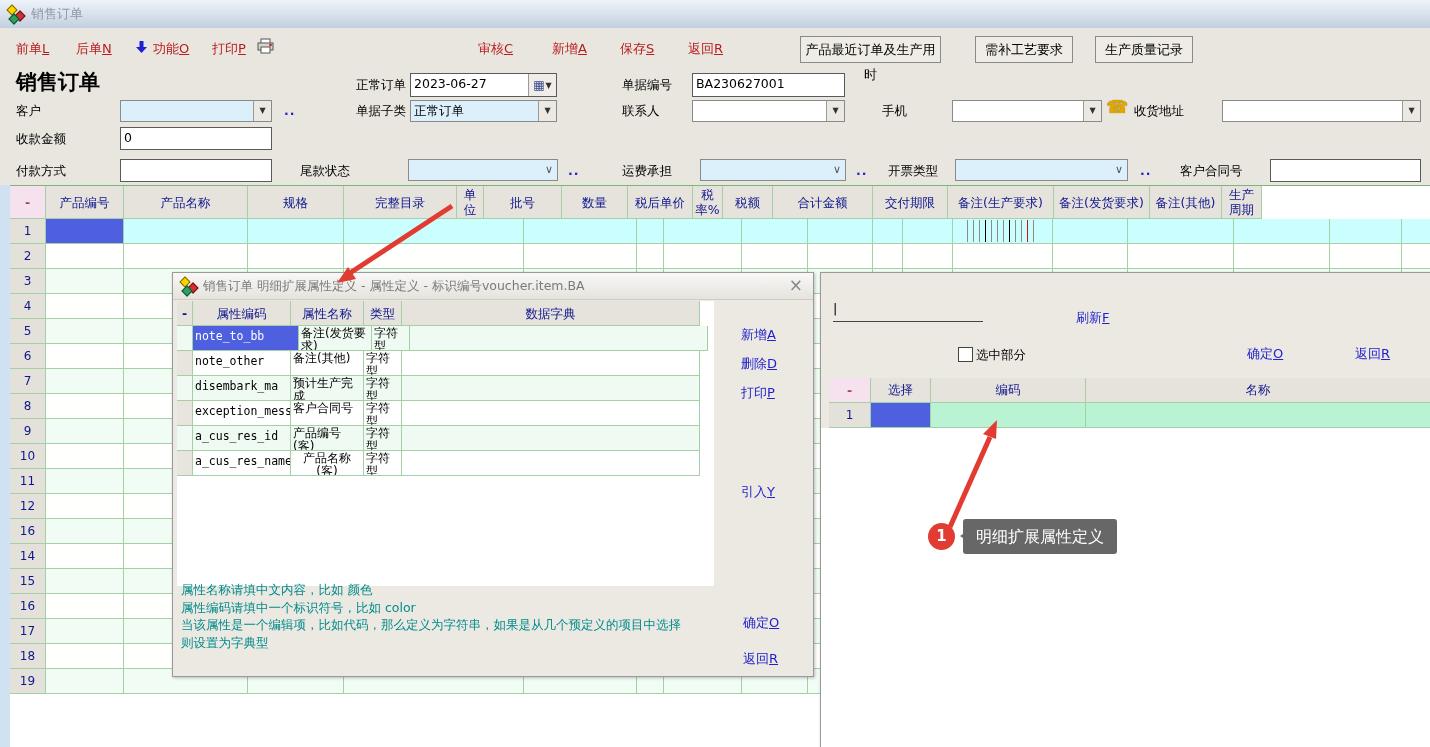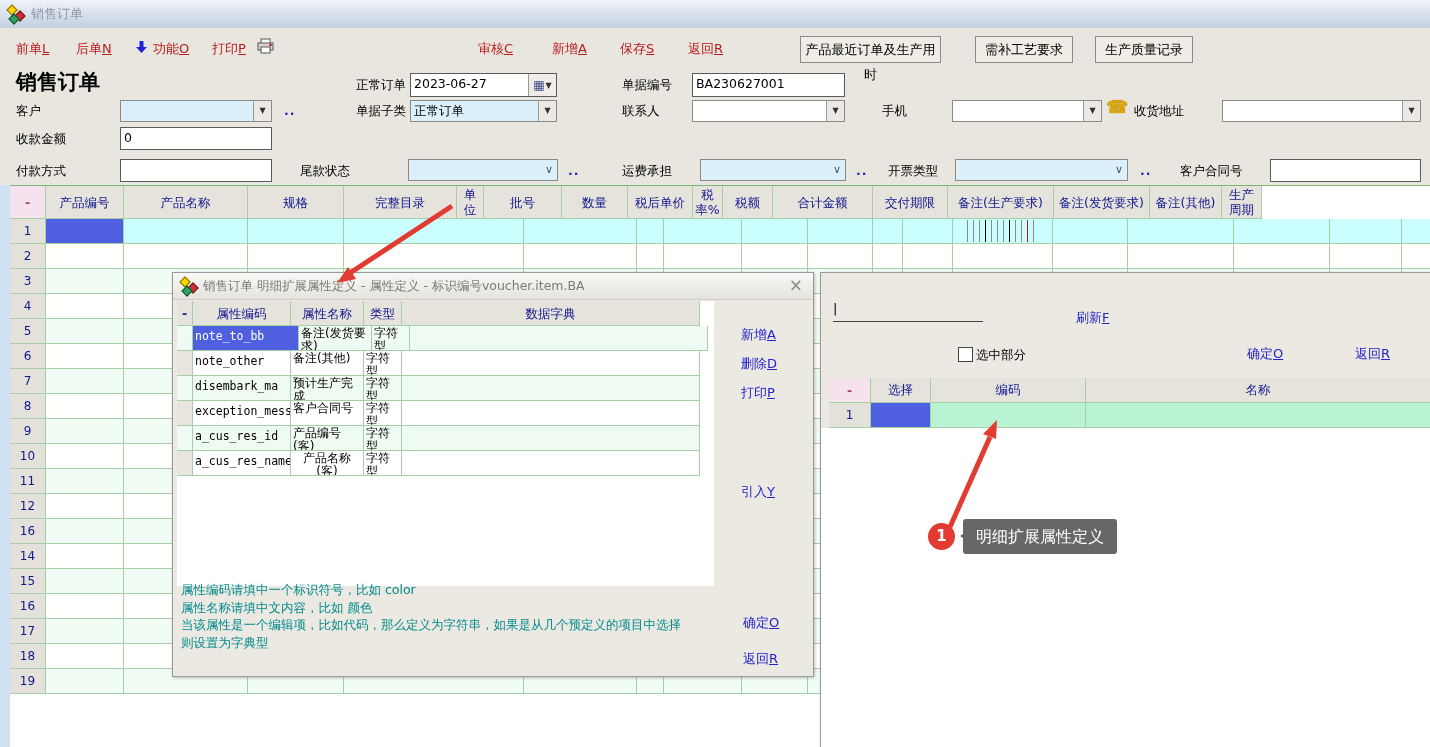--- a/index.html
+++ b/index.html
@@ -681,22 +681,22 @@
             <div class="a-cell" style="width: 38px;">字符型</div>
             <div class="a-cell" style="width: 298px;"></div>
           </div>
         </div>
     </div>
     <span class="dlg-link" style="left:568px;top:53px"><span>新增</span><u>A</u></span>
     <span class="dlg-link" style="left:568px;top:82px"><span>删除</span><u>D</u></span>
     <span class="dlg-link" style="left:568px;top:111px"><span>打印</span><u>P</u></span>
     <span class="dlg-link" style="left:568px;top:210px"><span>引入</span><u>Y</u></span>
     <div class="dlg1-help">
+      <div>属性名称请填中文内容，比如 颜色</div>
       <div>属性编码请填中一个标识符号，比如 color</div>
-      <div>属性名称请填中文内容，比如 颜色</div>
       <div>当该属性是一个编辑项，比如代码，那么定义为字符串，如果是从几个预定义的项目中选择</div>
       <div>则设置为字典型</div>
     </div>
     <span class="dlg-link" style="left:570px;top:341px"><span>确定</span><u>O</u></span>
     <span class="dlg-link" style="left:570px;top:377px"><span>返回</span><u>R</u></span>
   </div>
 
   <div class="dlg dlg2">
     <div class="searchline">|</div>
     <span class="dlg-link" style="left:255px;top:36px"><span>刷新</span><u style="margin-left:0">F</u></span>

